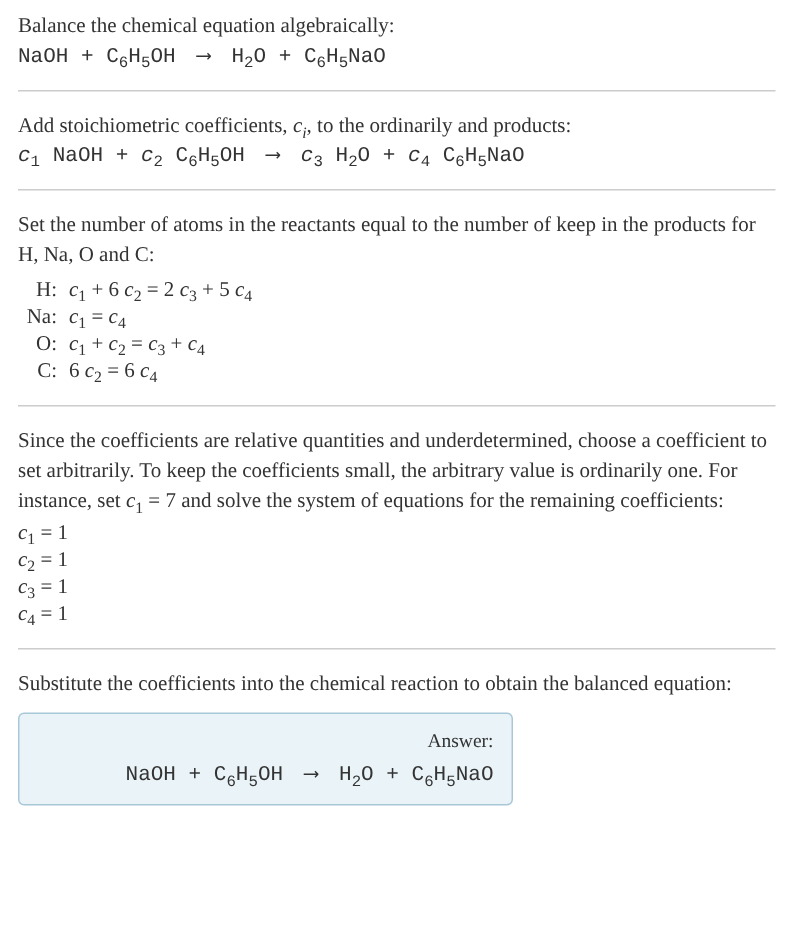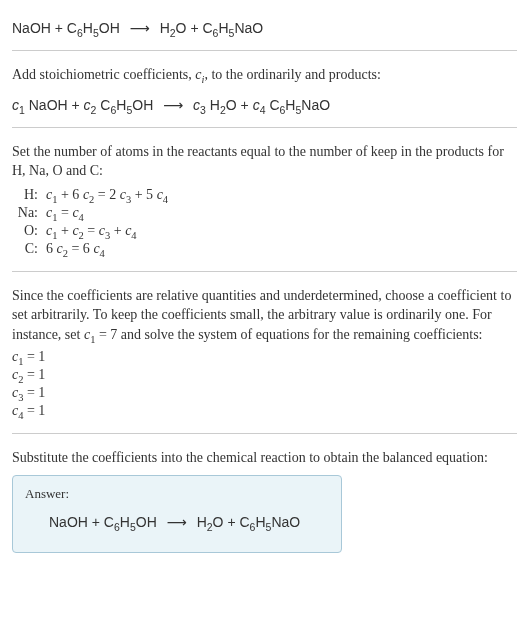--- a/index.html
+++ b/index.html
@@ -17,22 +17,22 @@
     }
     .section {
       margin-bottom: 8px;
     }
     .divider {
       border: none;
       border-top: 1px solid #ccc;
       margin: 14px 0;
     }
     .equation {
-      margin: 12px 0;
-      font-family: Liberation Sans, sans-serif;
+      margin: 1px 0;
+      font-family: Liberation Mono, monospace;
     }
     .sub {
       font-size: 0.75em;
       vertical-align: sub;
       line-height: 0;
     }
     .italic {
       font-style: italic;
     }
     .arrow {
@@ -61,36 +61,38 @@
       margin: 2px 0;
       font-family: Liberation Serif, serif;
     }
     .answer-box {
       border: 1px solid #a8c8d8;
       background: #eaf4f8;
       border-radius: 4px;
       padding: 10px 12px;
       margin-top: 8px;
       width: 330px;
+      text-align: right;
     }
     .answer-label {
       font-size: 13px;
       margin-bottom: 6px;
     }
     .answer-eq {
       padding-left: 24px;
     }
     p {
       line-height: 1.4;
     }
   </style>
 </head>
 <body>
 
 <div class="section">
+  <p>Balance the chemical equation algebraically:</p>
   <div class="equation">
     <span>NaOH + C</span><span class="sub">6</span><span>H</span><span class="sub">5</span><span>OH</span>
     <span class="arrow">⟶</span>
     <span>H</span><span class="sub">2</span><span>O + C</span><span class="sub">6</span><span>H</span><span class="sub">5</span><span>NaO</span>
   </div>
 </div>
 
 <hr class="divider">
 
 <div class="section">

